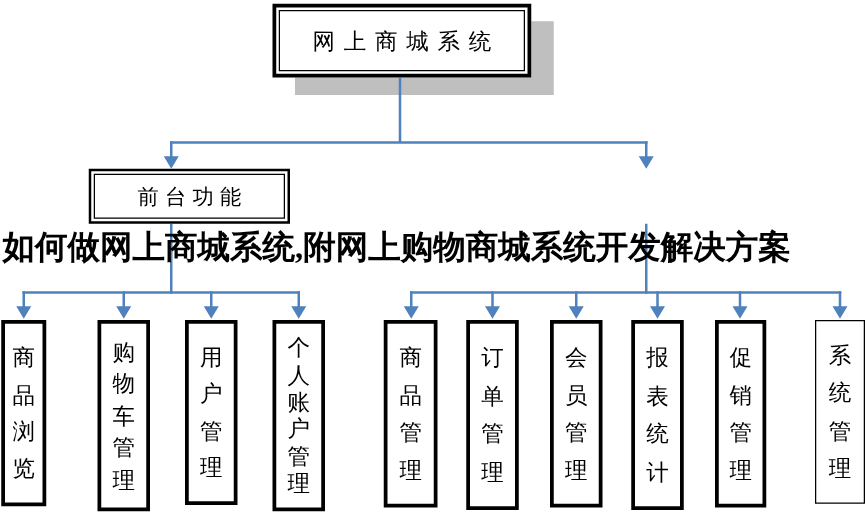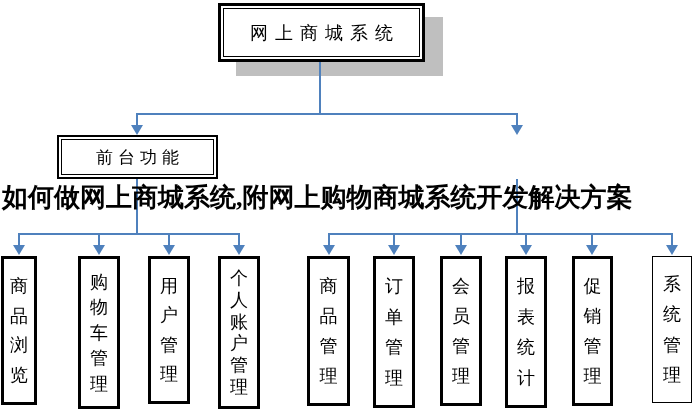--- a/index.html
+++ b/index.html
@@ -16,21 +16,21 @@
   .shadow-rect{position:absolute;left:236px;top:17px;width:207px;height:59px;background:var(--shadow);z-index:1;}
 
   
   .line{position:absolute;background:var(--connector);z-index:2;}
   .arrow{position:absolute;width:0;height:0;border-left:6px solid transparent;border-right:6px solid transparent;border-top:10px solid var(--connector);z-index:2;}
 
   
   .box{position:absolute;background:#fff;box-sizing:border-box;z-index:3;display:flex;align-items:center;justify-content:center;color:#000;}
   .dbl{border:3px solid var(--border);}
   .dbl::before{content:"";position:absolute;inset:2px;border:1px solid var(--border);pointer-events:none;}
-  .dbl2{border:2px solid var(--border);}
+  .dbl2{border:2px solid var(--border);margin-left:14px;}
   .dbl2::before{content:"";position:absolute;inset:2px;border:1px solid var(--border);pointer-events:none;}
   .thick{border:3px solid var(--border);}
   .thin{border:1px solid var(--border);}
 
   .root-label{font-size:18px;letter-spacing:7px;text-indent:7px;white-space:nowrap;}
   .mid-label{font-size:17px;letter-spacing:5px;text-indent:5px;white-space:nowrap;}
 
   
   .vlabel{display:flex;flex-direction:column;justify-content:space-evenly;align-items:center;height:100%;width:100%;font-size:18px;line-height:1;padding:6px 0;box-sizing:border-box;}
 

